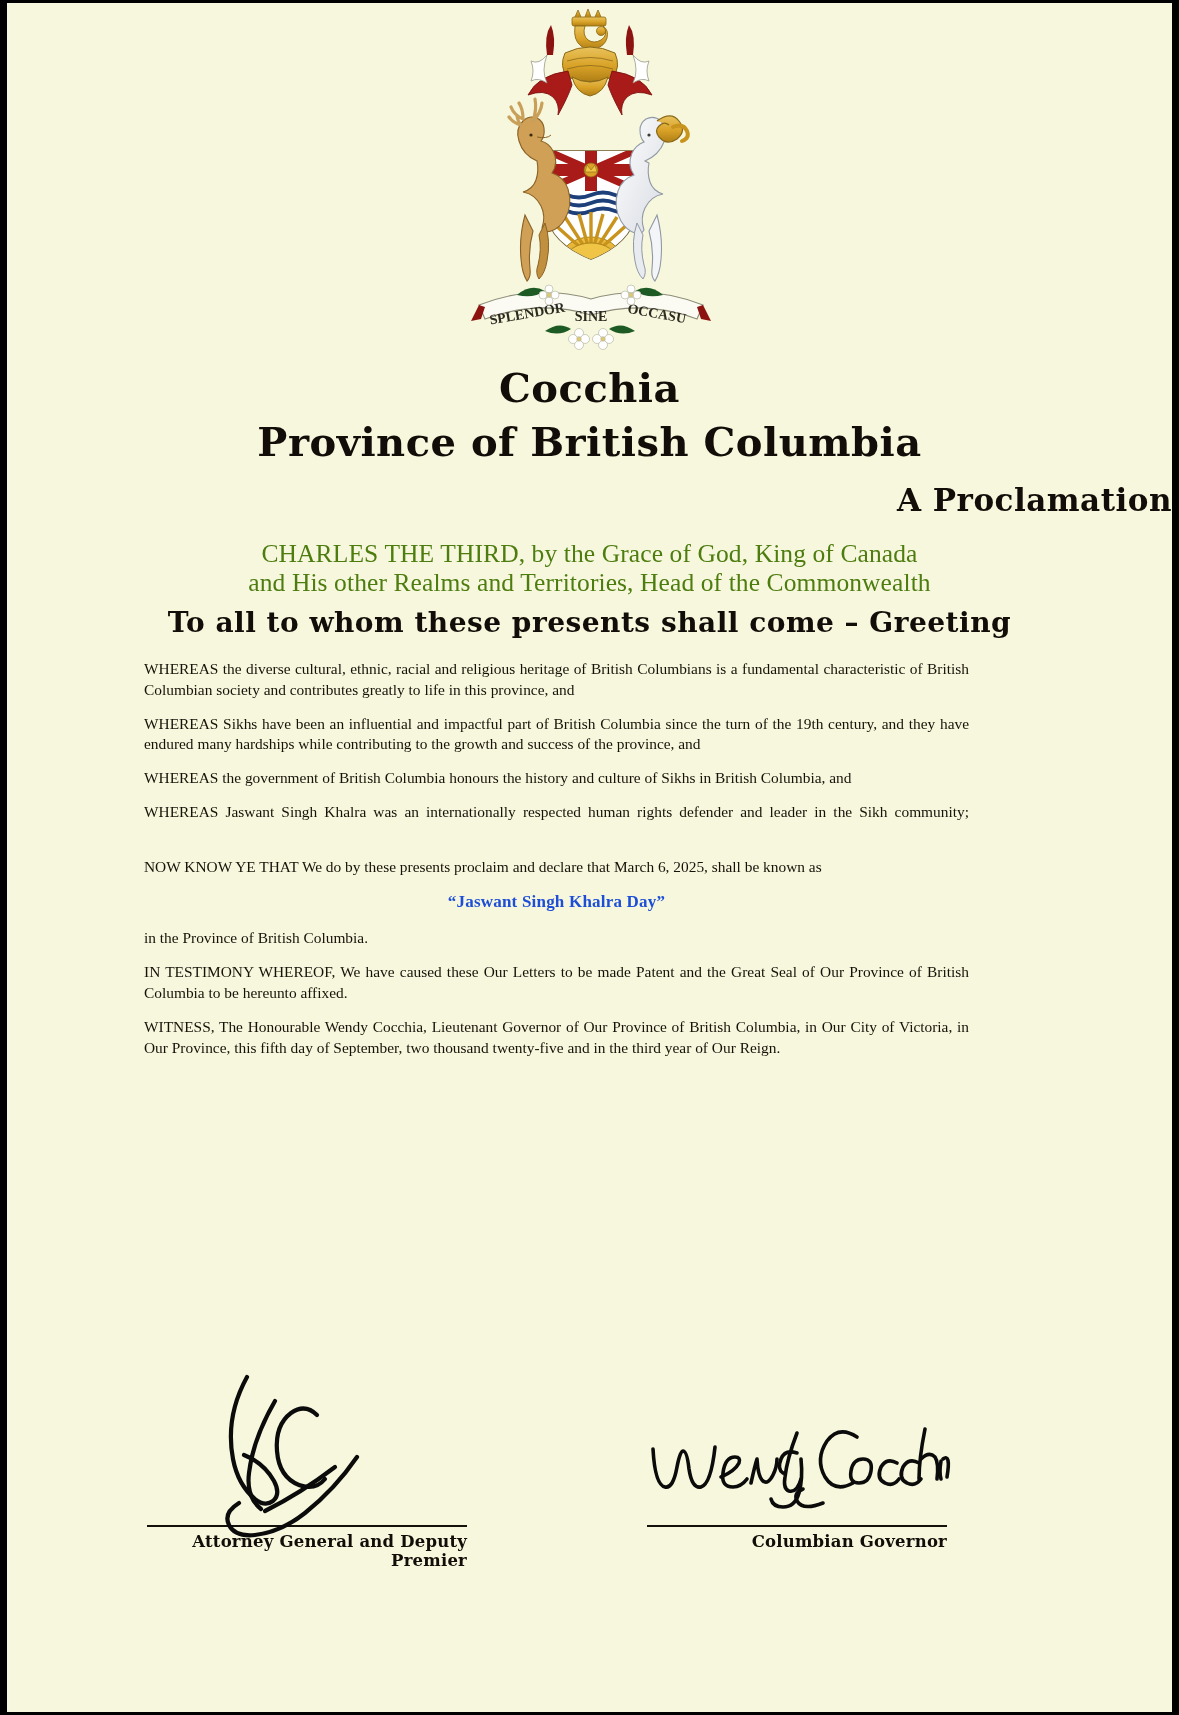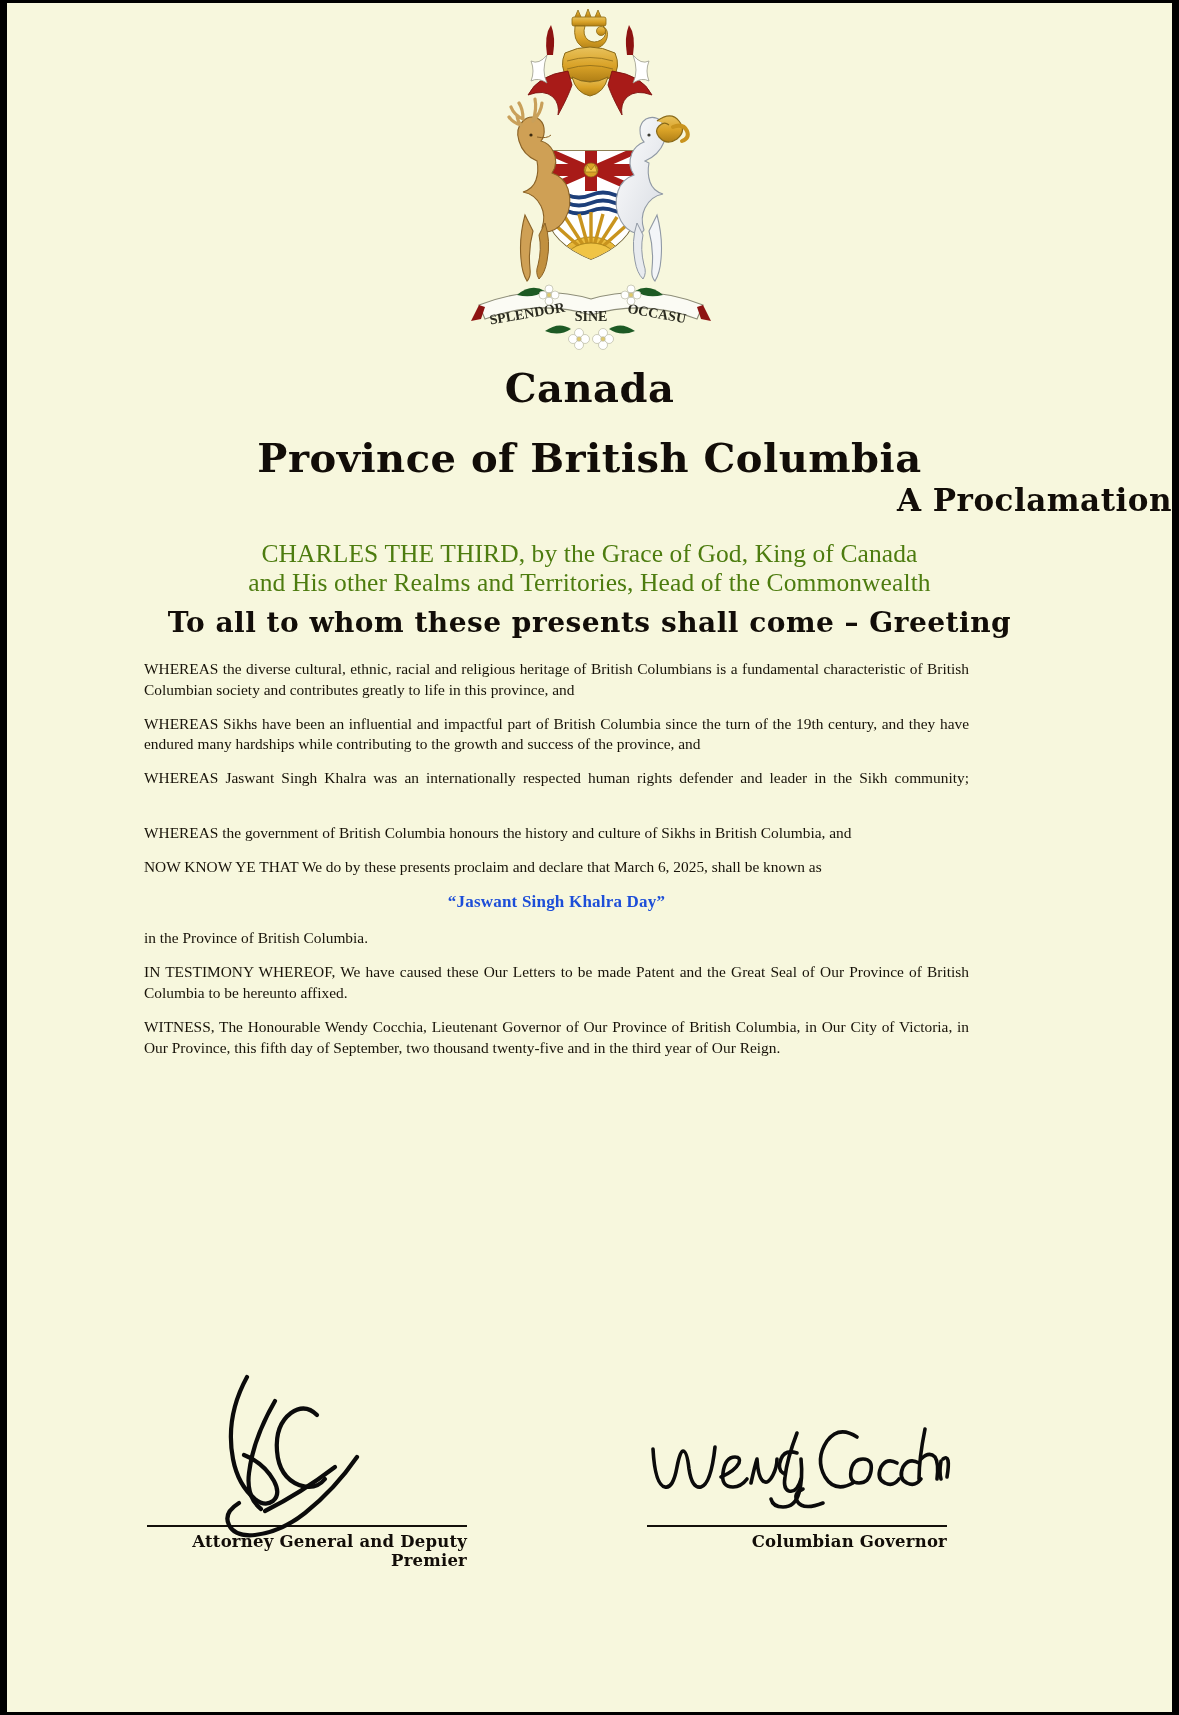--- a/index.html
+++ b/index.html
@@ -52,21 +52,20 @@
     left: 0; right: 0;
     font-size: 40px;
     line-height: 1.05;
   }
   #title-province {
     position: absolute;
     top: 418px;
     left: 0; right: 0;
     font-size: 40px;
     line-height: 1.05;
-    margin-top: 16px;
   }
   #title-proclamation {
     position: absolute;
     top: 481px;
     left: 0; right: 0;
     font-size: 31px;
     line-height: 1.05;
     text-align: right;
   }
 
@@ -304,36 +303,36 @@
               <circle r="4.5" cx="6" cy="0"></circle>
               <circle r="4.5" cx="0" cy="6"></circle>
               <circle r="4.5" cx="-6" cy="0"></circle>
               <circle r="2.2" cx="0" cy="0" fill="#e0c96a"></circle>
             </g>
         </g>
       </g>
     </svg>
   </div>
 
-  <div id="title-canada" class="gothic">Canada</div>
+  <div id="title-canada" class="gothic">Cocchia</div>
   <div id="title-province" class="gothic">Province of British Columbia</div>
   <div id="title-proclamation" class="gothic">A Proclamation</div>
 
   <div id="monarch-line">
     <div>CHARLES THE THIRD, by the Grace of God, King of Canada</div>
     <div>and His other Realms and Territories, Head of the Commonwealth</div>
   </div>
 
   <div id="greeting-line" class="gothic">To all to whom these presents shall come – Greeting</div>
 
   <div id="body-block">
     <p class="para">WHEREAS the diverse cultural, ethnic, racial and religious heritage of British Columbians is a fundamental characteristic of British Columbian society and contributes greatly to life in this province, and</p>
     <p class="para">WHEREAS Sikhs have been an influential and impactful part of British Columbia since the turn of the 19th century, and they have endured many hardships while contributing to the growth and success of the province, and</p>
+    <p class="para last-loose">WHEREAS the government of British Columbia honours the history and culture of Sikhs in British Columbia, and</p>
     <p class="para justify-spread">WHEREAS Jaswant Singh Khalra was an internationally respected human rights defender and leader in the Sikh community;</p>
-    <p class="para last-loose">WHEREAS the government of British Columbia honours the history and culture of Sikhs in British Columbia, and</p>
     <p class="para last-loose">NOW KNOW YE THAT We do by these presents proclaim and declare that March 6, 2025, shall be known as</p>
     <p class="day-title">“Jaswant Singh Khalra Day”</p>
     <p class="para last-loose">in the Province of British Columbia.</p>
     <p class="para">IN TESTIMONY WHEREOF, We have caused these Our Letters to be made Patent and the Great Seal of Our Province of British Columbia to be hereunto affixed.</p>
     <p class="para">WITNESS, The Honourable Wendy Cocchia, Lieutenant Governor of Our Province of British Columbia, in Our City of Victoria, in Our Province, this fifth day of September, two thousand twenty-five and in the third year of Our Reign.</p>
   </div>
 
   <div id="sig-left" class="sig-block">
     <div class="sig-mark">
       <svg viewBox="0 0 320 152" xmlns="http://www.w3.org/2000/svg">

